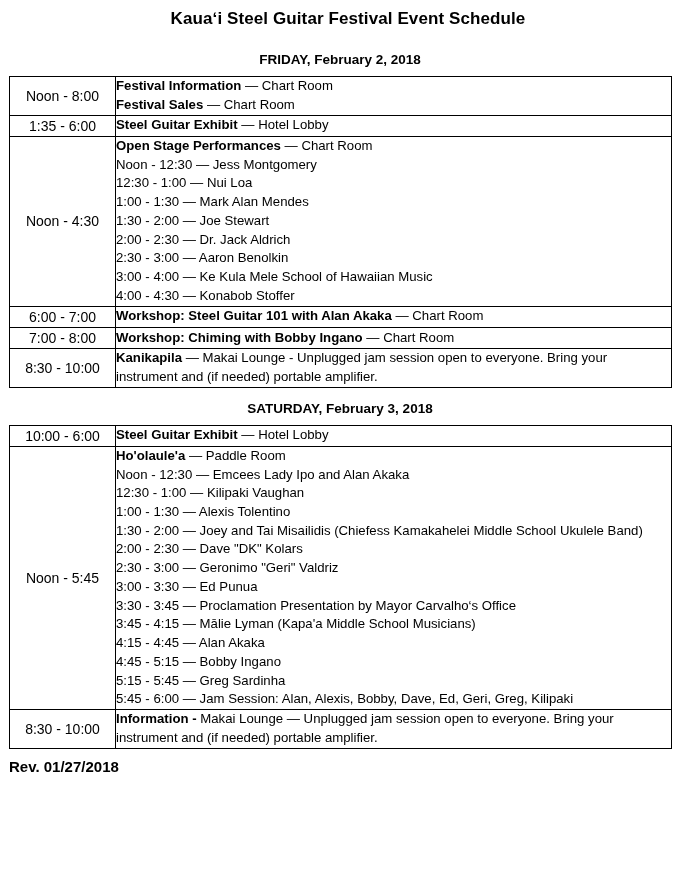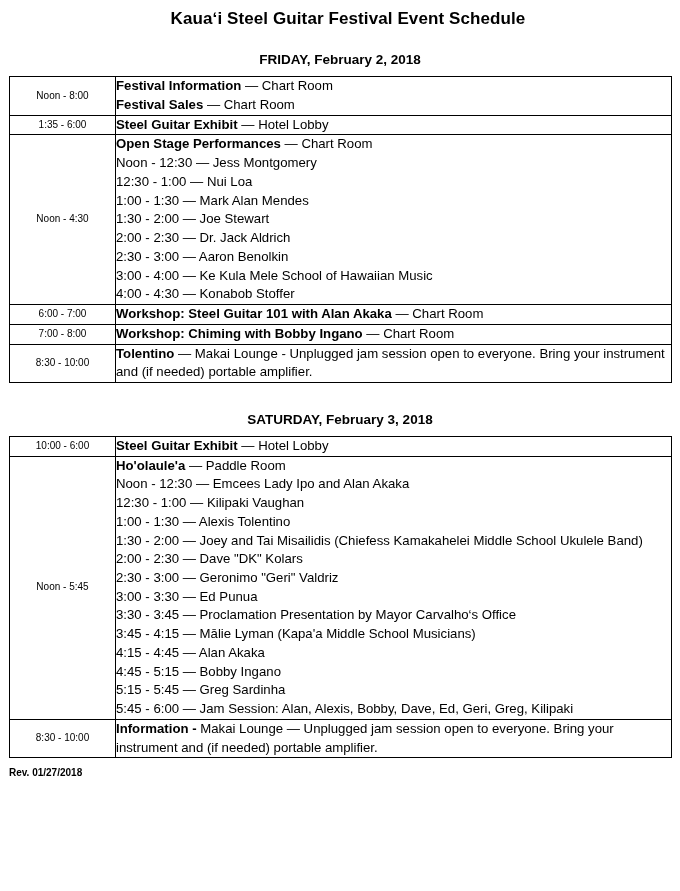--- a/index.html
+++ b/index.html
@@ -35,57 +35,57 @@
     font-weight: bold;
     margin: 0;
     padding: 0;
     line-height: 1.1;
   }
   .friday-heading {
     margin-top: 24px;
     margin-bottom: 8px;
   }
   .saturday-heading {
-    margin-top: 30px;
+    margin-top: 14px;
     margin-bottom: 8px;
   }
   table.schedule {
     border-collapse: collapse;
     width: 663px;
     margin-left: 9px;
     table-layout: fixed;
   }
   table.schedule td {
     border: 1.3px solid #000000;
     padding: 0;
     vertical-align: middle;
   }
   td.time-cell {
     width: 105px;
     text-align: center;
-    font-size: 10px;
+    font-size: 14px;
     padding: 3px 4px;
     line-height: 1.45;
     white-space: nowrap;
   }
   td.event-cell {
     text-align: left;
     font-size: 13.2px;
     padding: 2px 5px 3px 7px;
     line-height: 1.42;
     vertical-align: top;
   }
   .ev-line {
     white-space: normal;
   }
   b.lead {
     font-weight: bold;
   }
   .rev {
-    font-size: 10px;
+    font-size: 15px;
     font-weight: bold;
     margin: 9px 0 0 9px;
     line-height: 1.2;
   }
 </style>
 </head>
 <body>
 
 <div class="page">
 
@@ -130,21 +130,21 @@
           </tr>
           <tr>
             <td class="time-cell">7:00 - 8:00</td>
             <td class="event-cell">
               <div class="ev-line"><b class="lead">Workshop:  Chiming with Bobby Ingano</b><span> — Chart Room</span></div>
             </td>
           </tr>
           <tr>
             <td class="time-cell">8:30 - 10:00</td>
             <td class="event-cell">
-              <div class="ev-line"><b class="lead">Tolentino</b><span> — Makai Lounge - Unplugged jam session open to everyone. Bring your instrument and (if needed) portable amplifier.</span></div>
+              <div class="ev-line"><b class="lead">Kanikapila</b><span> — Makai Lounge - Unplugged jam session open to everyone. Bring your instrument and (if needed) portable amplifier.</span></div>
             </td>
           </tr>
         </tbody>
       </table>
       <div class="day-heading saturday-heading">SATURDAY, February 3, 2018</div>
       <table class="schedule">
         <tbody>
           <tr>
             <td class="time-cell">10:00 - 6:00</td>
             <td class="event-cell">

